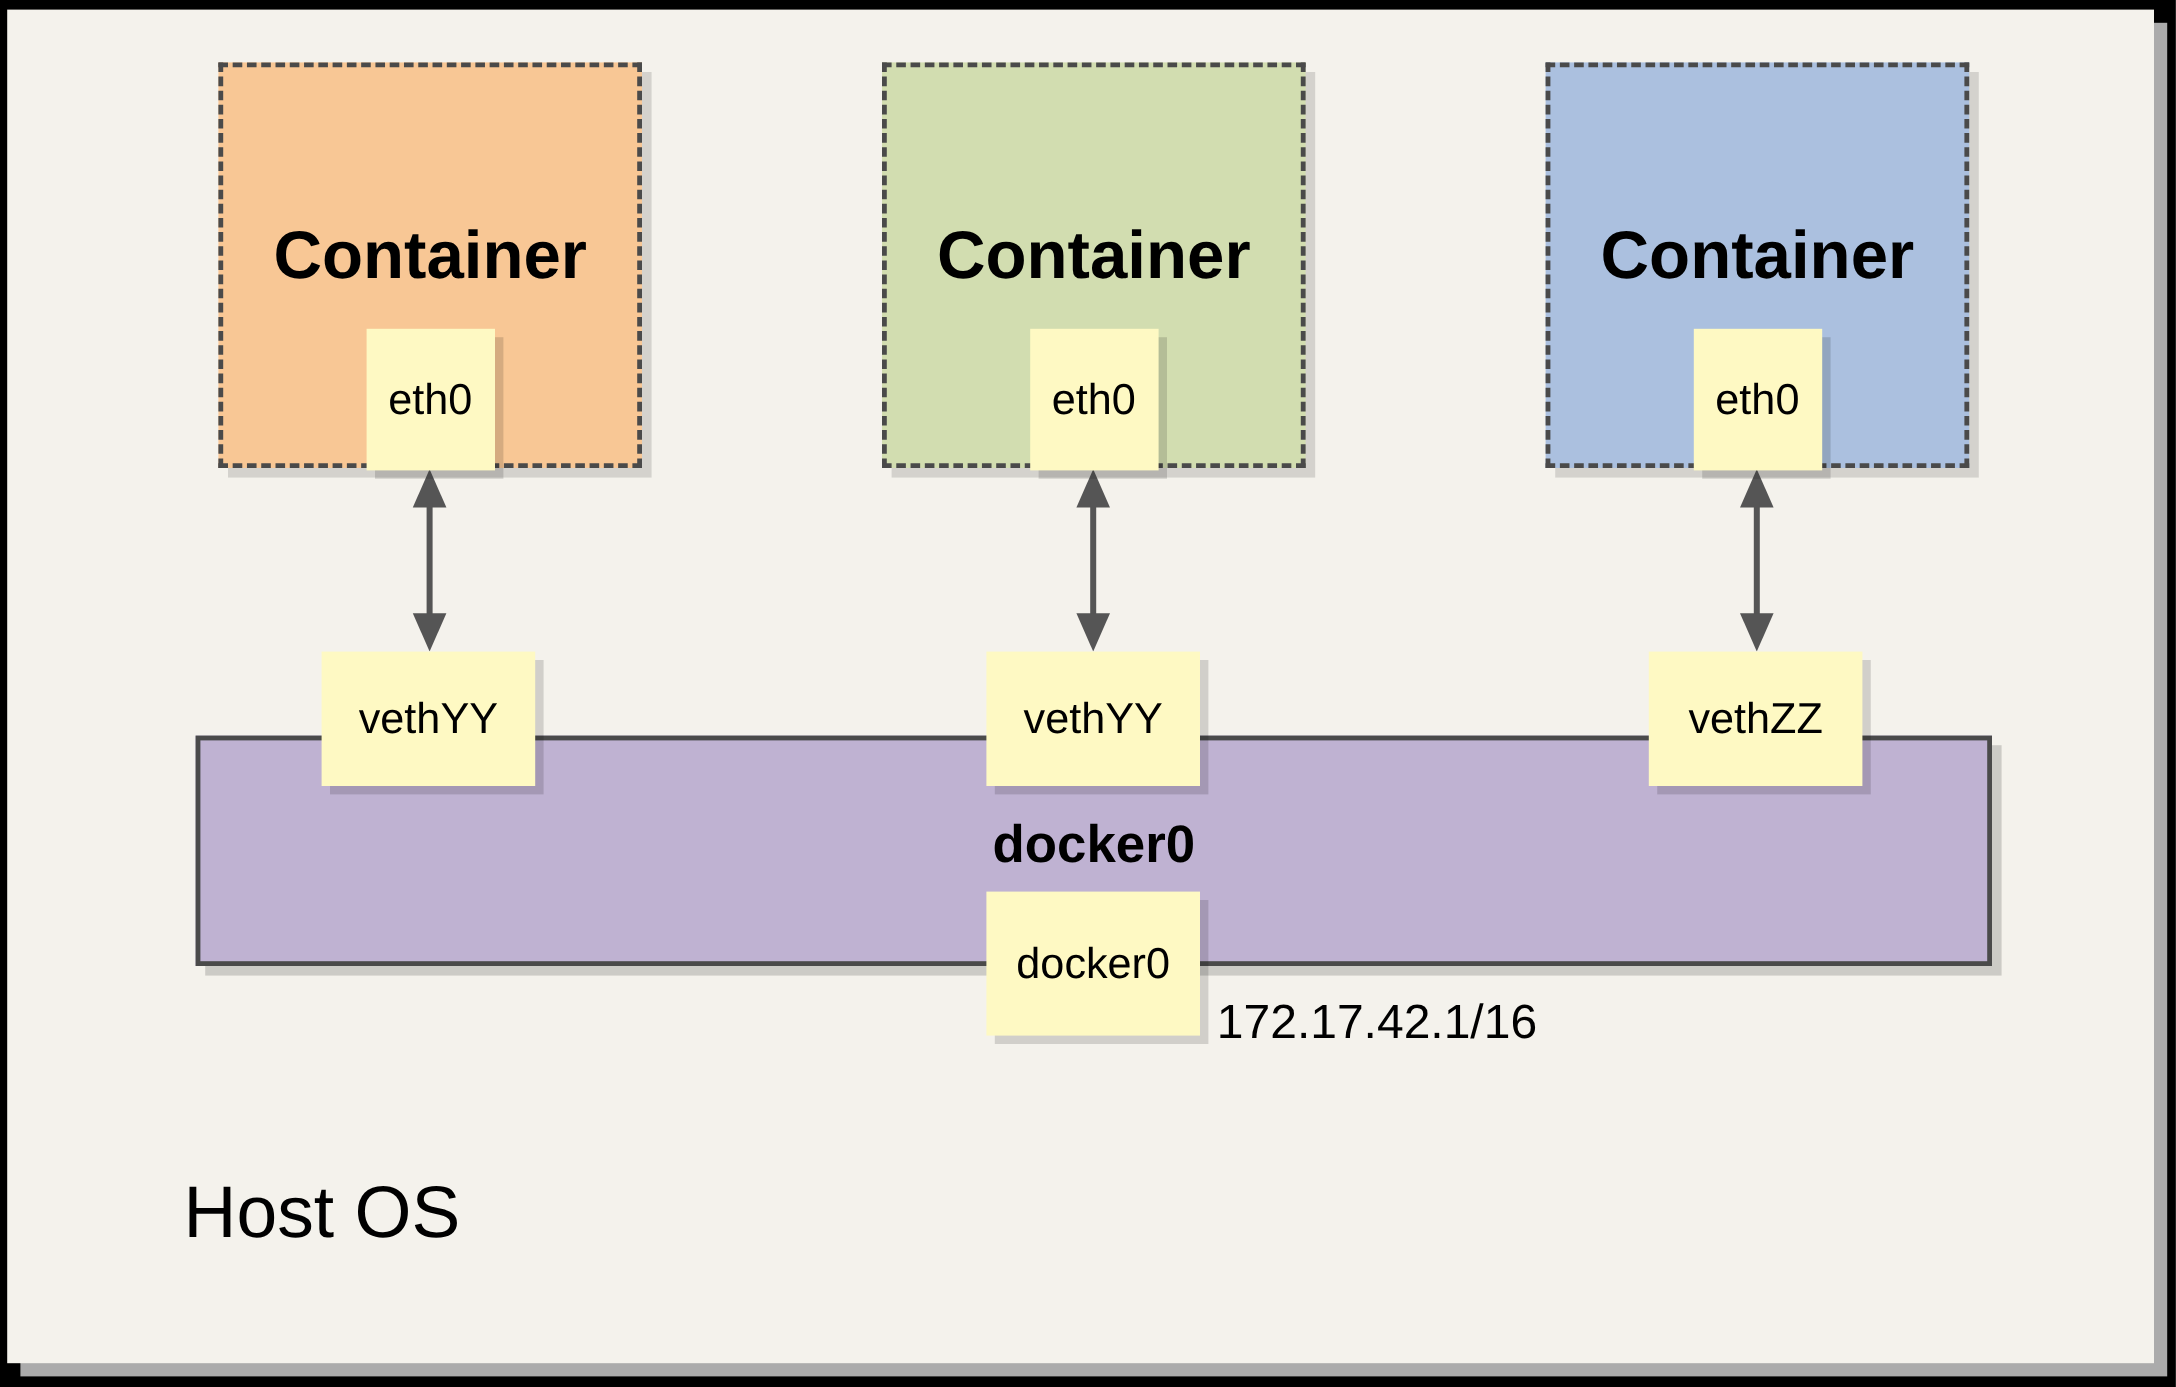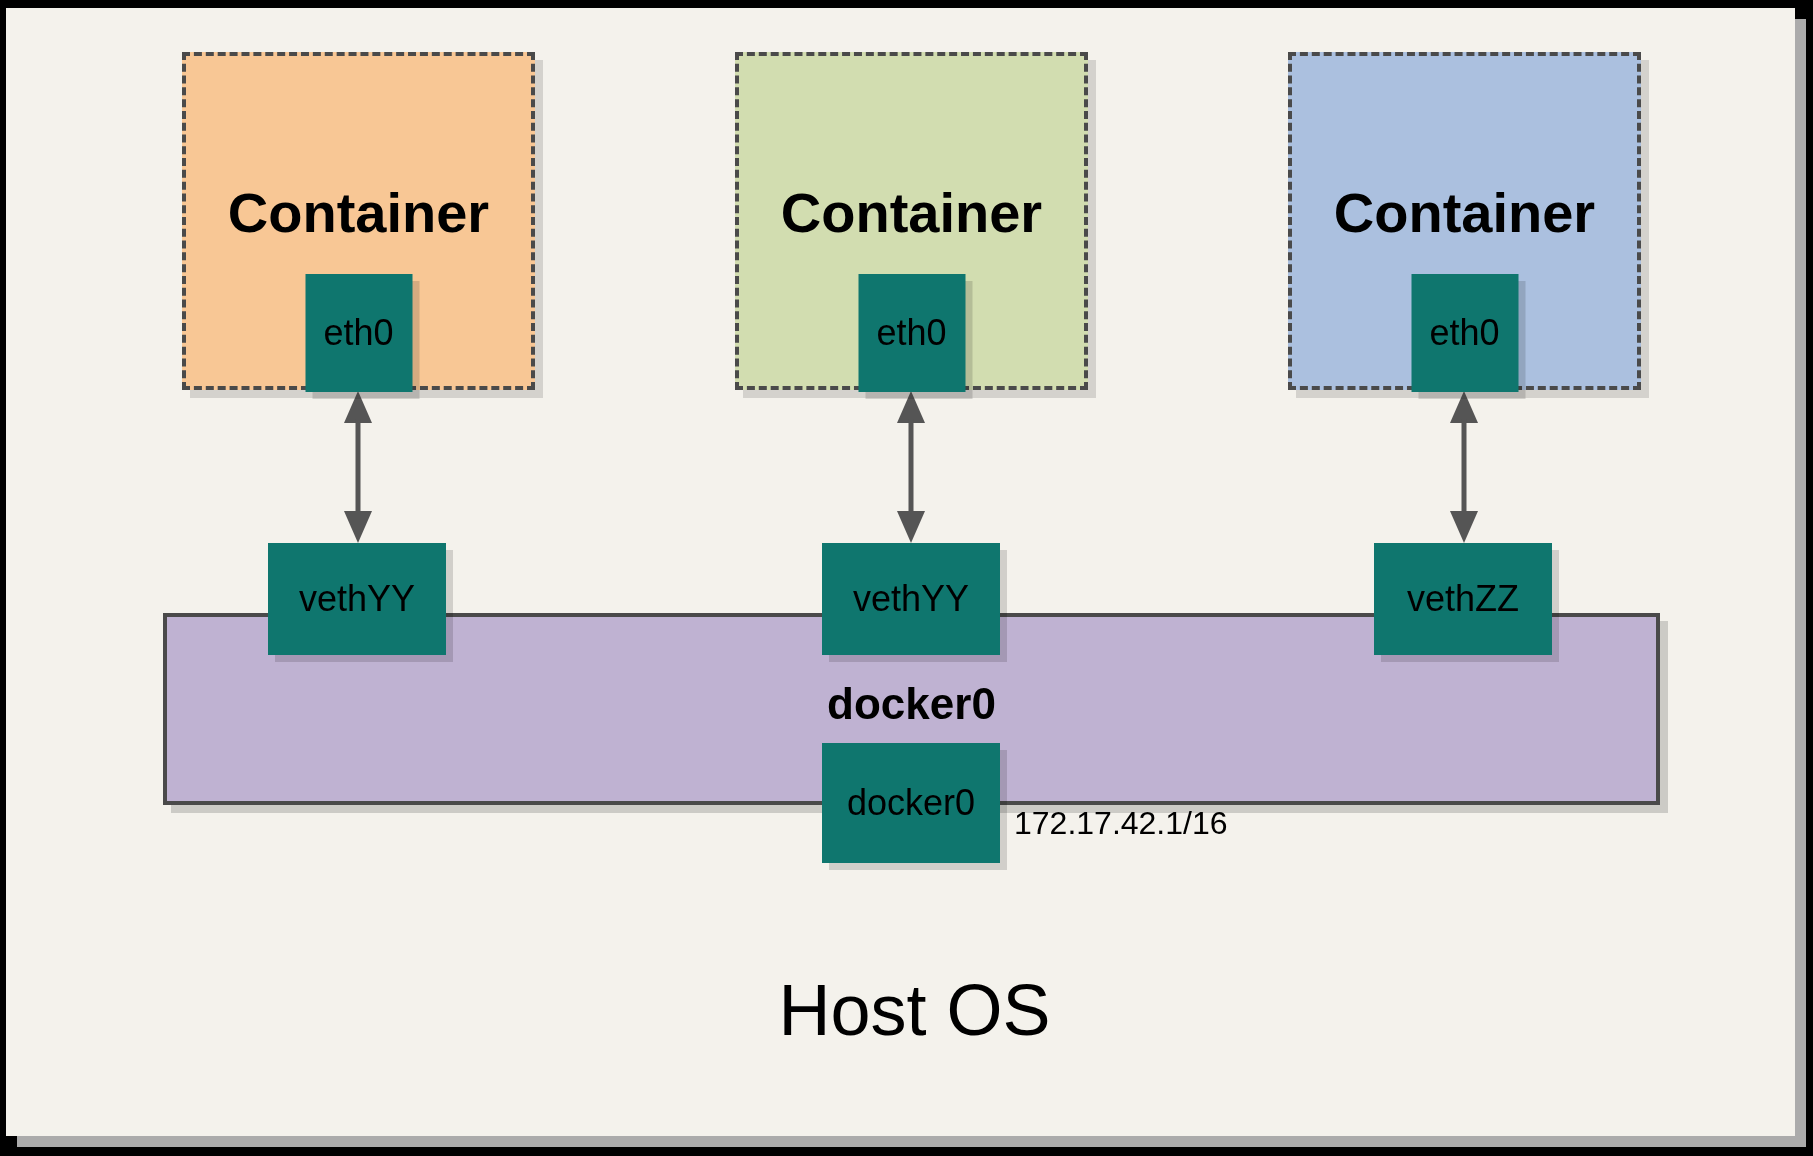--- a/index.html
+++ b/index.html
@@ -38,21 +38,21 @@
     top: 132px;
     left: 0;
     width: 100%;
     text-align: center;
     font-size: 56px;
     font-weight: bold;
     line-height: 50px;
   }
   
   .note {
-    background: #0f766e;
+    background: #fef9c3;
     box-shadow: 7px 7px 0 rgba(0,0,0,0.14);
     display: flex;
     align-items: center;
     justify-content: center;
     font-size: 36px;
   }
   .eth-note {
     position: absolute;
     left: 50%;
     bottom: -6px;
@@ -108,32 +108,32 @@
     position: absolute;
     left: 816px;
     top: 735px;
     width: 178px;
     height: 120px;
     z-index: 3;
   }
   .ip-label {
     position: absolute;
     left: 1008px;
-    top: 791px;
-    font-size: 32px;
+    top: 820px;
+    font-size: 40px;
     line-height: 48px;
     z-index: 3;
   }
   .host-label {
     position: absolute;
-    left: 164px;
+    left: 147px;
     top: 952px;
     width: 1489px;
-    text-align: center;
-    font-size: 72px;
+    text-align: left;
+    font-size: 61px;
     line-height: 100px;
     font-weight: normal;
   }
 </style>
 </head>
 <body>
 
 <div class="panel">
 
   <div class="container-box c1" style="background: rgb(248, 199, 149);">

